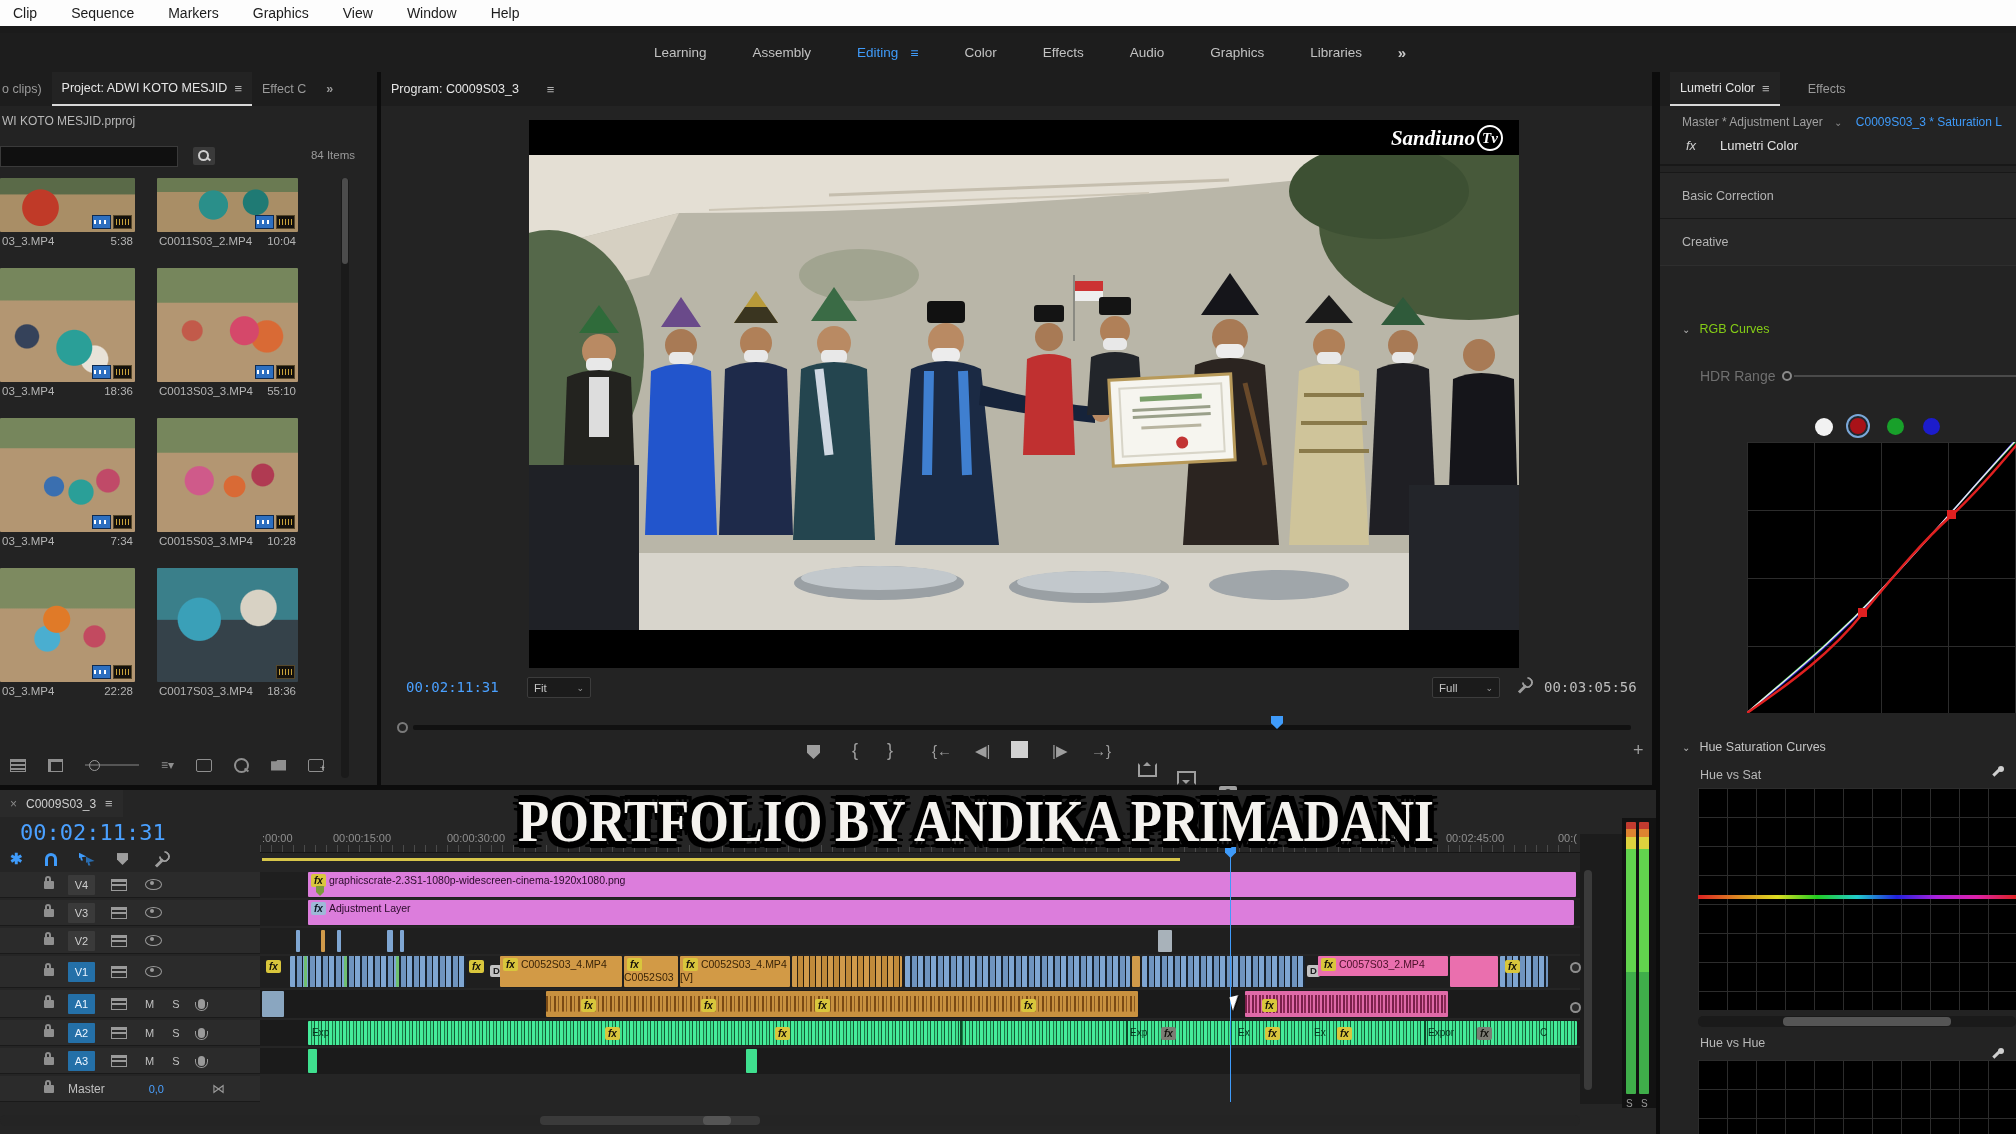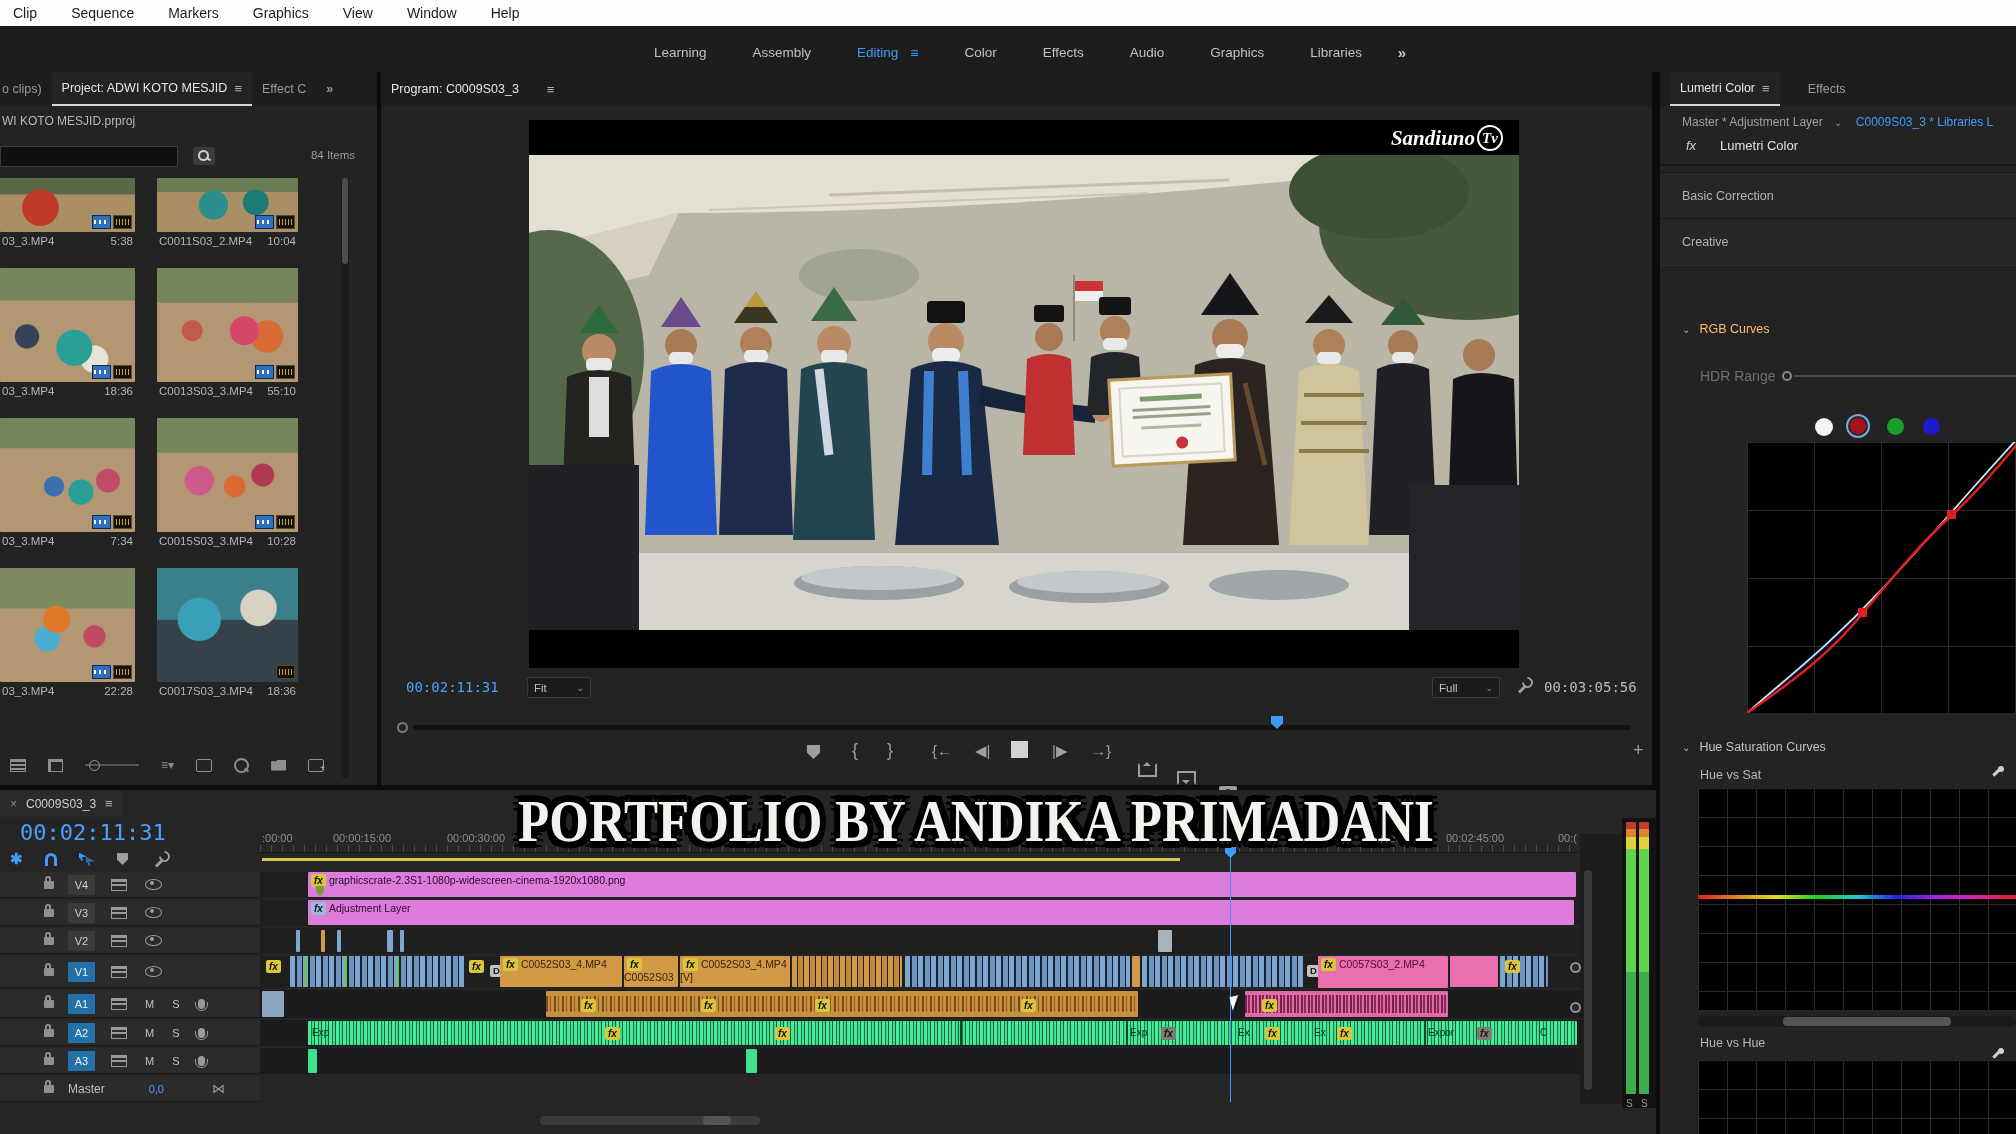--- a/index.html
+++ b/index.html
@@ -580,21 +580,21 @@
         <span class="fxb">fx</span><span>C0052S03</span>
       </div>
       <div class="clip" style="left:420px;top:0;width:110px;height:31px;background:#d29a46;color:#3a2408;">
         <span class="fxb">fx</span><span>C0052S03_4.MP4 [V]</span>
       </div>
       <div class="clip slices-o" style="left:532px;top:0;width:110px;height:31px;"></div>
       <div class="clip slices" style="left:645px;top:0;width:225px;height:31px;"></div>
       <div class="clip" style="left:872px;top:0;width:8px;height:31px;background:#d09a4a;"></div>
       <div class="clip slices" style="left:882px;top:0;width:163px;height:31px;"></div>
       <span class="dbadge" style="position:absolute;left:1047px;top:9px;">D</span>
-      <div class="clip" style="left:1058px;top:0;width:130px;height:32px;background:#ea6fae;color:#4a1028;">
+      <div class="clip" style="left:1058px;top:0;width:130px;height:20px;background:#ea6fae;color:#4a1028;">
         <span class="fxb">fx</span><span>C0057S03_2.MP4</span>
       </div>
       <div class="clip" style="left:1190px;top:0;width:48px;height:31px;background:#ea6fae;"></div>
       <div class="clip slices" style="left:1240px;top:0;width:48px;height:31px;"></div>
       <span class="fxb" style="position:absolute;left:1242px;top:2px;">fx</span>
     </div>
     <div class="lane" style="top:200px;height:28px;background:#1b1b1b;">
       <div class="clip" style="left:2px;top:1px;width:22px;height:26px;background:#8aa6c0;"></div>
       <div class="clip wave-o" style="left:286px;top:1px;width:592px;height:26px;">
         <span class="fxb" style="position:absolute;left:32px;top:6px;">fx</span>
@@ -655,36 +655,36 @@
     <div class="ptabrow">
       <span class="ptab active" style="margin-left:10px;">
         <span>Lumetri Color</span>
         <span class="hamb">≡</span>
       </span>
       <span class="ptab" style="margin-left:18px;">Effects</span>
     </div>
     <div class="abs txt" style="left:22px;top:43px;font-size:12px;color:#a0a0a0;">
       <span>Master * Adjustment Layer</span>
       <span style="color:#8a8a8a;font-size:10px;margin-left:8px;">⌄</span>
-      <span style="color:#3f9bfa;margin-left:10px;">C0009S03_3 * Libraries L</span>
+      <span style="color:#3f9bfa;margin-left:10px;">C0009S03_3 * Saturation L</span>
     </div>
     <div class="abs txt" style="left:26px;top:66px;font-size:13px;color:#cfcfcf;font-style:italic;">fx</div>
     <div class="abs txt" style="left:60px;top:66px;font-size:13px;color:#e2e2e2;">Lumetri Color</div>
     <div class="divline" style="left:0;top:92px;width:356px;height:2px;"></div>
 
     <div class="lsec" style="top:100px;height:46px;">
         <span>Basic Correction</span>
       </div>
     <div class="lsec" style="top:146px;height:46px;">
         <span>Creative</span>
       </div>
 
     <div class="abs" style="left:22px;top:250px;display:flex;align-items:center;">
       <span class="chev">⌄</span>
-      <span style="font-size:12.5px;color:#fdba74;">RGB Curves</span>
+      <span style="font-size:12.5px;color:#84cc16;">RGB Curves</span>
     </div>
 
     <div class="abs txt" style="left:40px;top:296px;font-size:14px;color:#6f6f6f;">HDR Range</div>
     <div class="abs" style="left:122px;top:299px;width:10px;height:10px;border:2px solid #8a8a8a;border-radius:50%;box-sizing:border-box;"></div>
     <div class="abs" style="left:134px;top:303px;width:222px;height:2px;background:#4a4a4a;"></div>
 
     <div class="chanbtn" style="left:155px;top:246px;width:18px;height:18px;background:#f2f2f2;top:346px;"></div>
     <div class="chanbtn" style="left:188px;top:344px;width:16px;height:16px;background:#a81218;border:2px solid #202830;outline:2px solid #7aa7d8;border-radius:50%;box-sizing:content-box;"></div>
     <div class="chanbtn" style="left:227px;top:346px;width:17px;height:17px;background:#18a02a;"></div>
     <div class="chanbtn" style="left:263px;top:346px;width:17px;height:17px;background:#1c1ccc;"></div>

